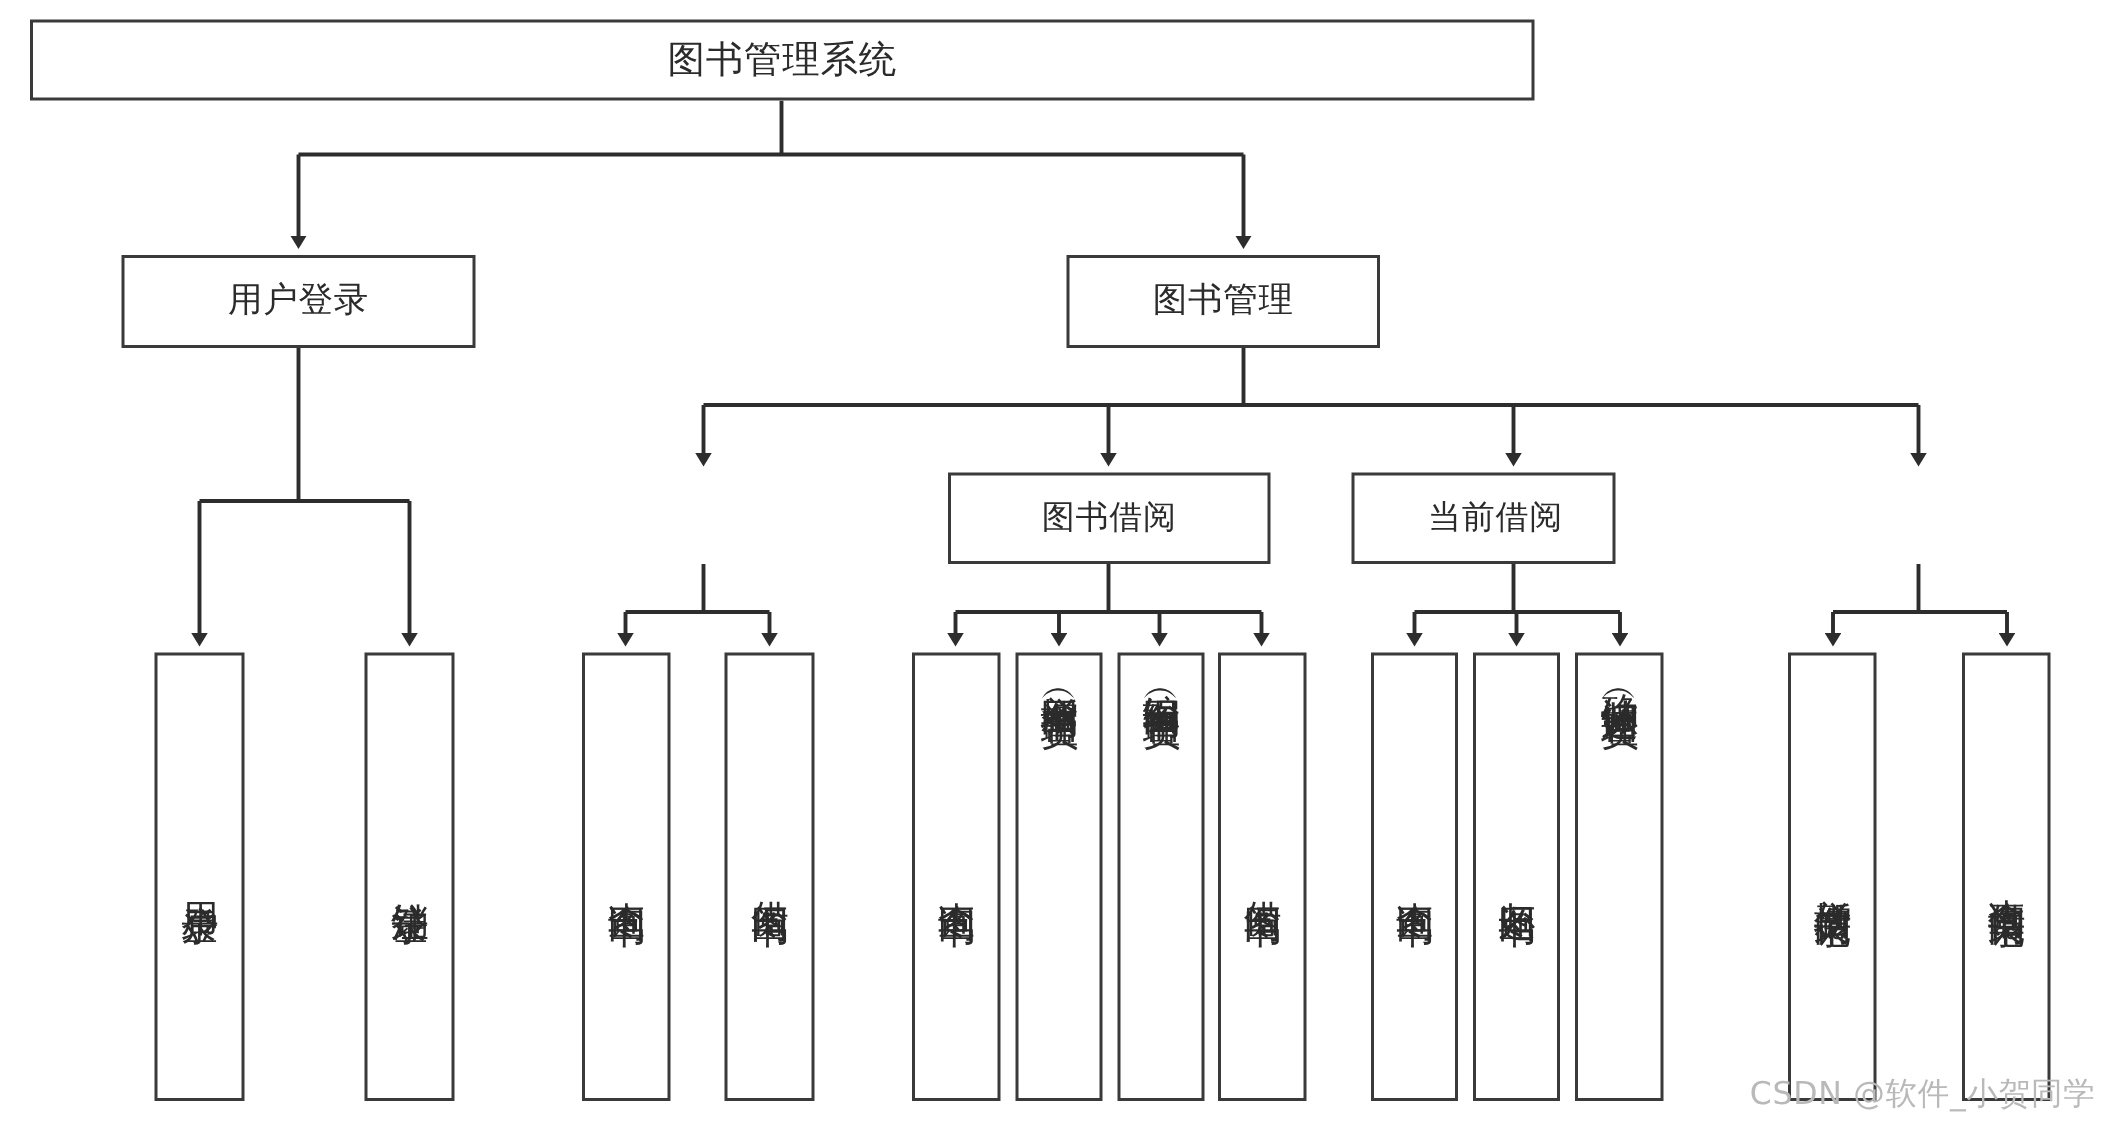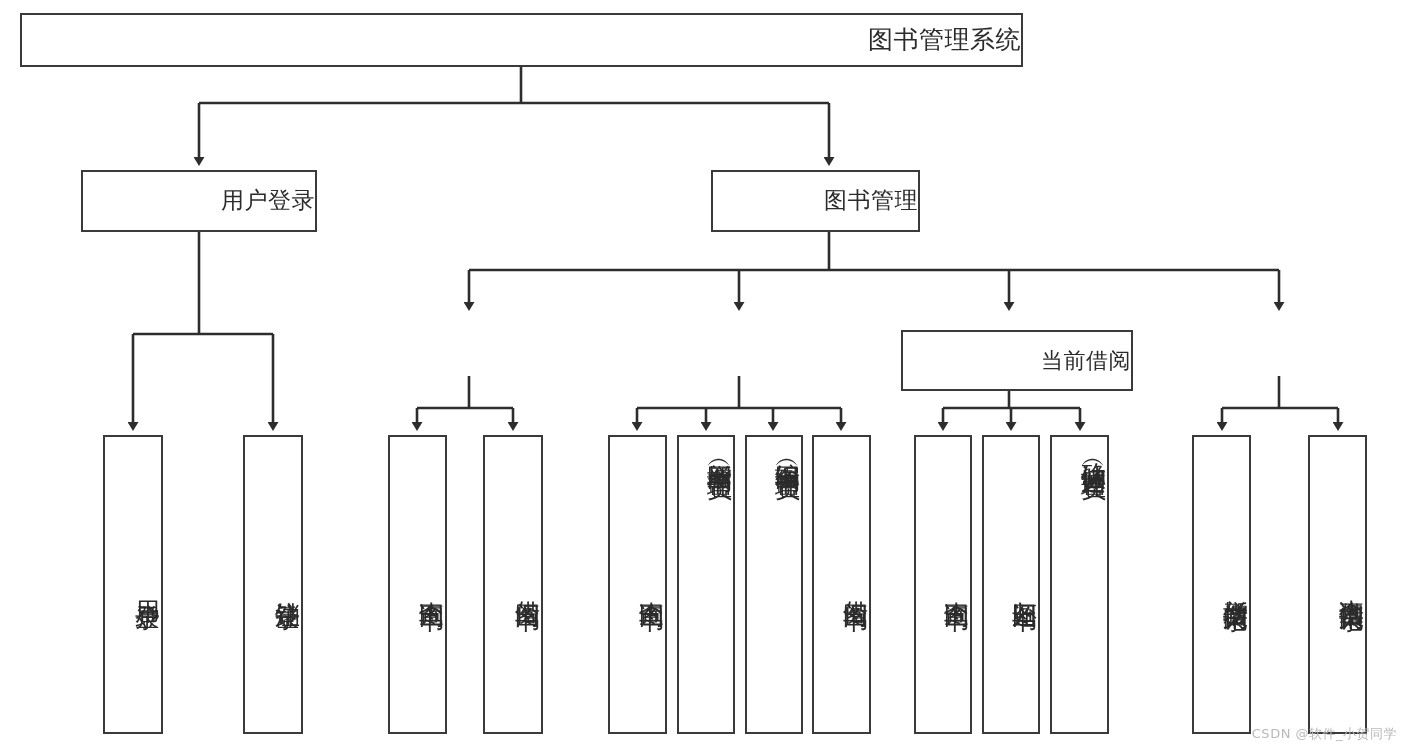--- a/index.html
+++ b/index.html
@@ -24,21 +24,21 @@
     width: 1405px;
     height: 747px;
   }
   .node {
     position: absolute;
     box-sizing: border-box;
     background: #ffffff;
     border: 2px solid #3a3a3a;
     display: flex;
     align-items: center;
-    justify-content: flex-end;
+    justify-content: center;
     color: #2b2b2b;
     z-index: 2;
   }
   .node .label {
     display: block;
     text-align: center;
     line-height: 1.18;
     letter-spacing: 0.5px;
   }
   .node-root .label { font-size: 25px; }
@@ -57,21 +57,21 @@
     margin-top: 0;
   }
   .node-leaf.align-top {
     align-items: flex-start;
     padding-top: 6px;
   }
   .watermark {
     position: absolute;
     right: 8px;
     bottom: 4px;
-    font-size: 13px;
+    font-size: 21px;
     color: #b9b9b9;
     z-index: 5;
     white-space: nowrap;
     letter-spacing: 0.5px;
   }
 </style>
 </head>
 <body>
 
 <div id="canvas">
@@ -130,21 +130,24 @@
     <span class="label">图书管理系统</span>
   </div>
 
   <div class="node node-l2" style="left:81px; top:170px; width:236px; height:62px;">
     <span class="label">用户登录</span>
   </div>
   <div class="node node-l2" style="left:711px; top:170px; width:209px; height:62px;">
     <span class="label">图书管理</span>
   </div>
 
-  <div class="node node-l3" style="left:901px; top:330px; width:232px; height:61px;padding-left:16px;">
+  <div class="node node-l3" style="left:632px; top:315px; width:215px; height:61px;">
+    <span class="label">图书借阅</span>
+  </div>
+  <div class="node node-l3" style="left:901px; top:315px; width:176px; height:61px;padding-left:16px;">
     <span class="label">当前借阅</span>
   </div>
 
   <div class="node node-leaf" style="left:103px; top:435px; width:60px; height:299px;">
     <span class="label">用户登录</span>
   </div>
   <div class="node node-leaf" style="left:243px; top:435px; width:60px; height:299px;">
     <span class="label">注销登录</span>
   </div>
 

